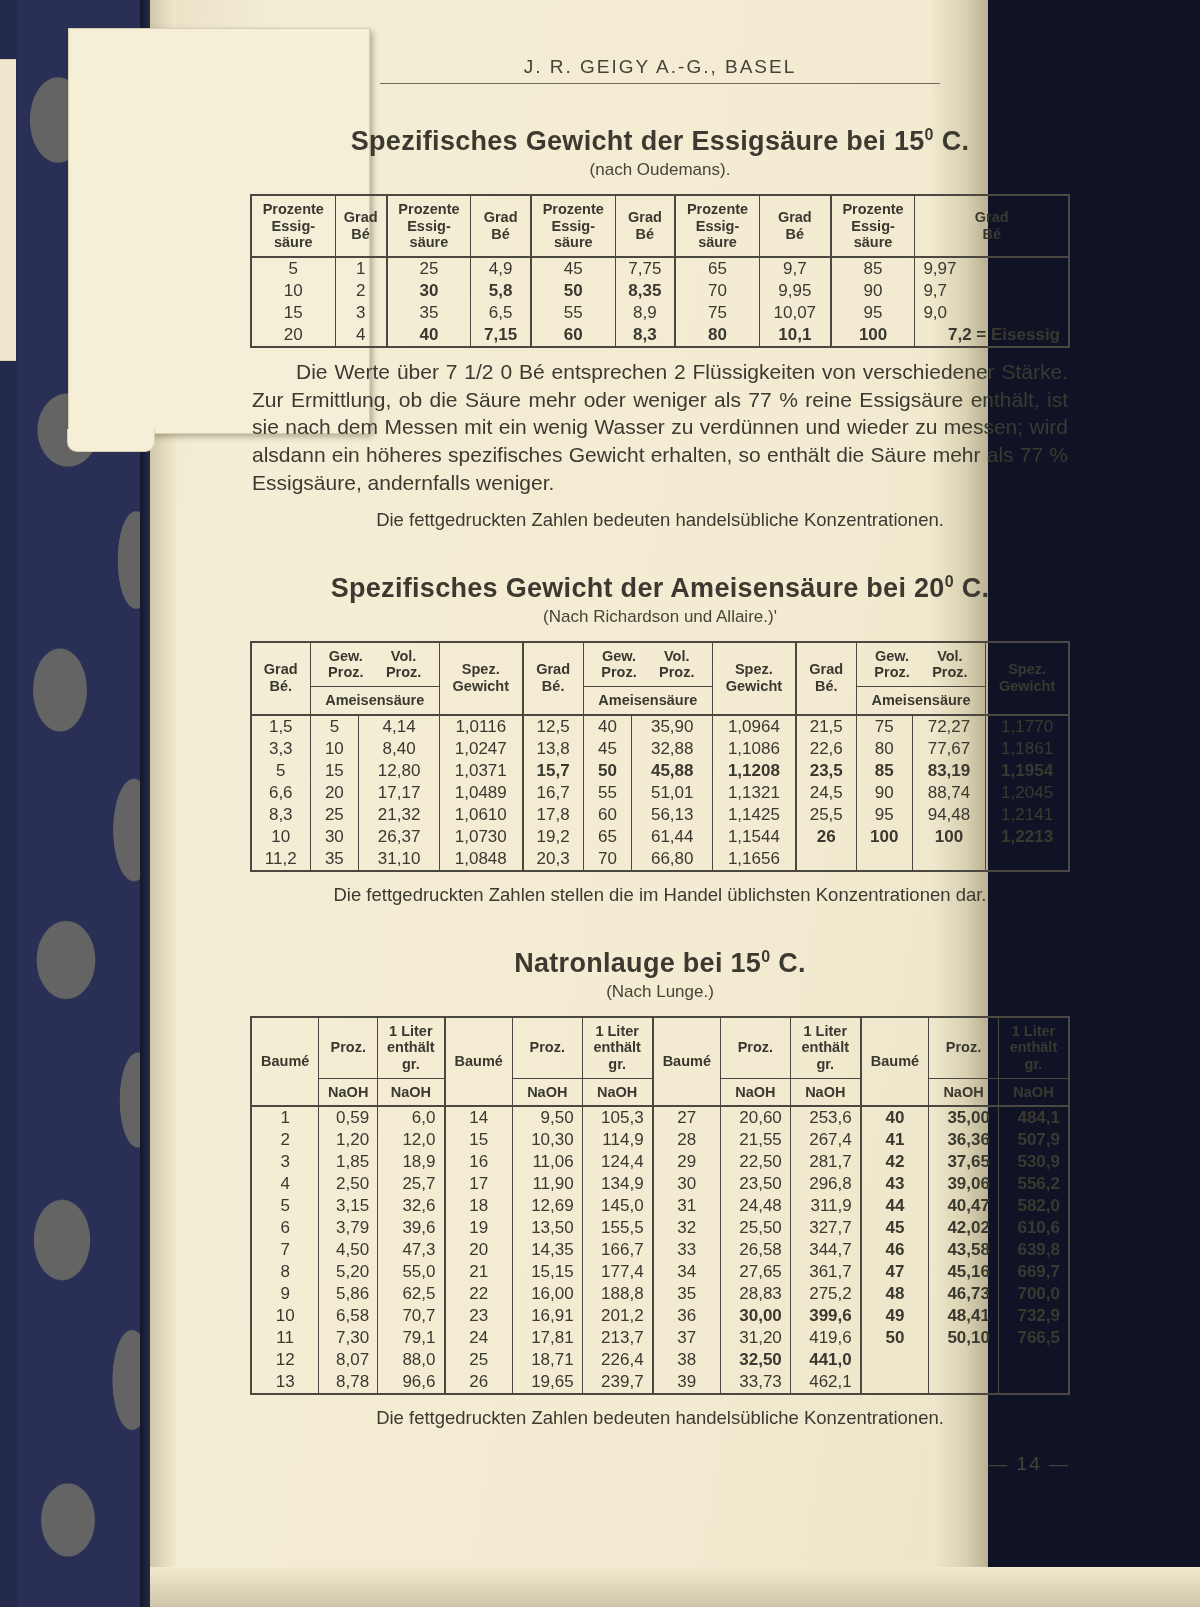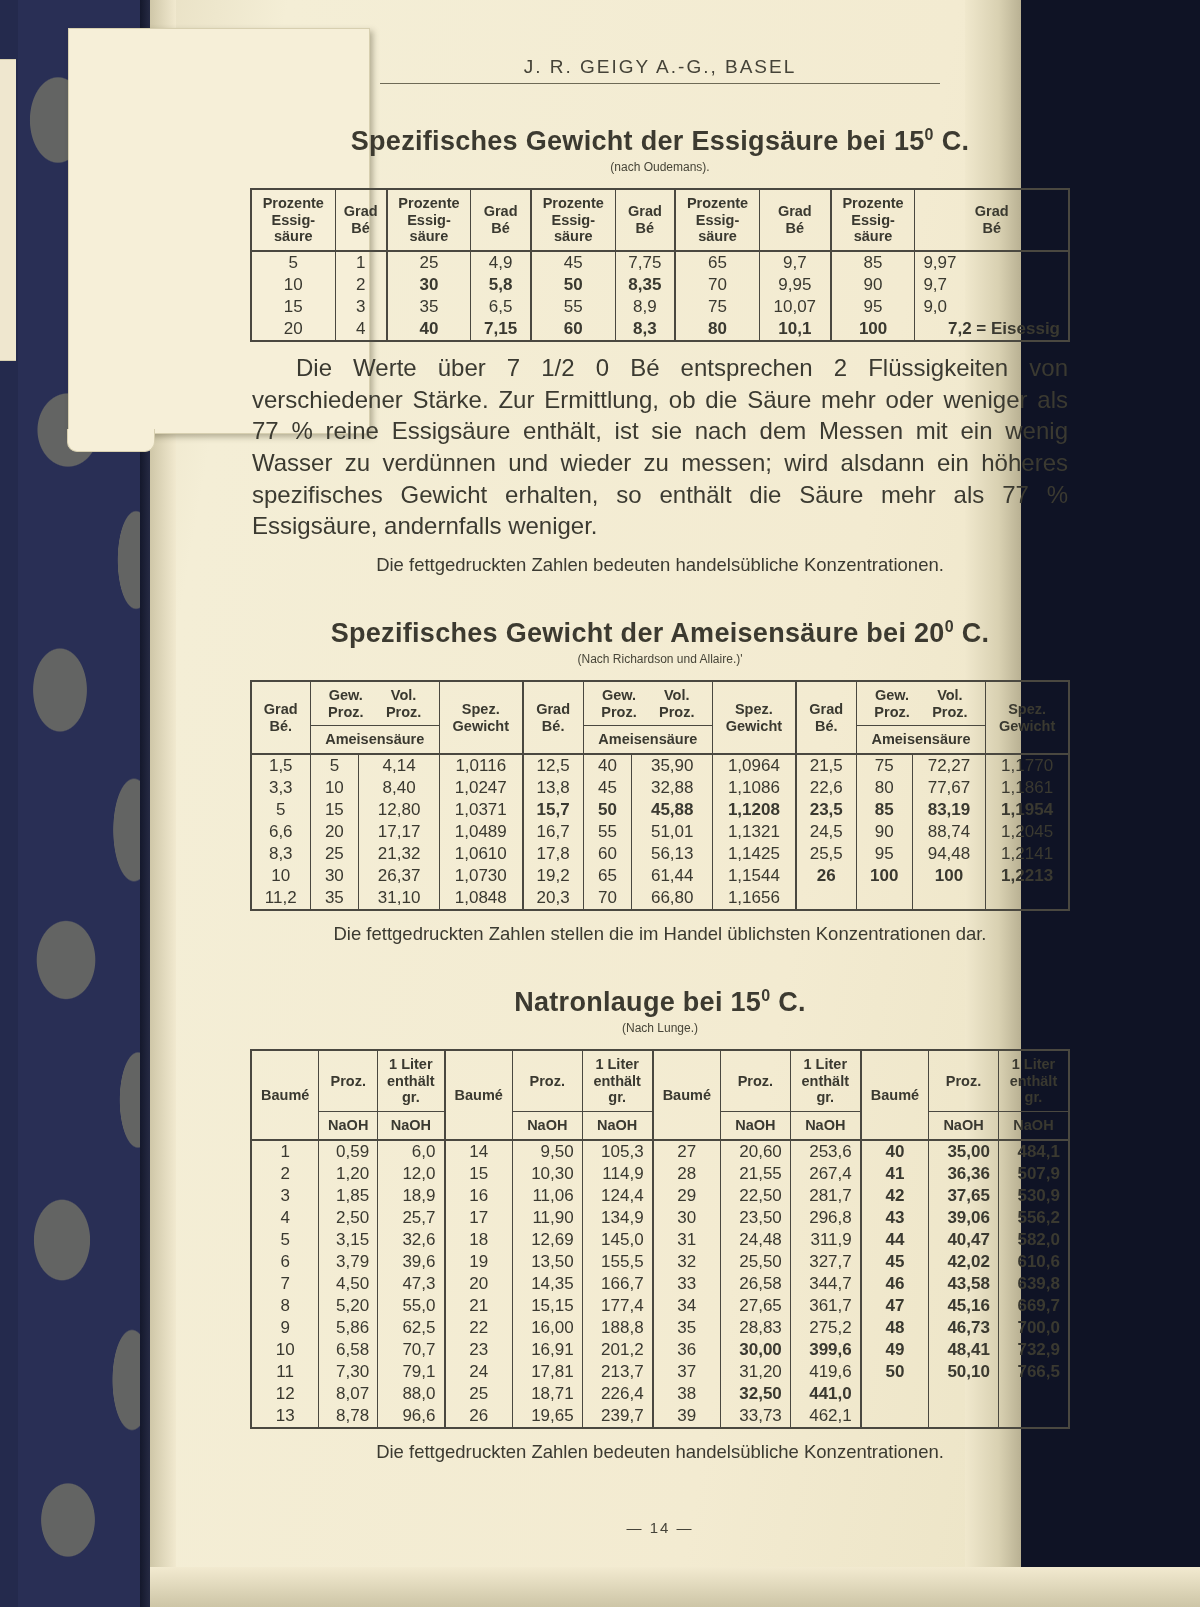--- a/index.html
+++ b/index.html
@@ -37,21 +37,20 @@
   }
   .gutter-dark{
     position:absolute;left:140px;top:0;width:36px;height:1607px;
     background:linear-gradient(90deg,#14182c,#3a3f5e 60%,#7d7a6a);
   }
   
   .page{
     position:absolute;left:150px;top:0;width:838px;height:1607px;
     background:#f3ecd2;
     background-image:linear-gradient(100deg,#e8e0c4 0%, #f4eed6 12%, #f3ebd1 70%, #ece4c6 100%);
-    padding-left:33px;
   }
   .page-edge-left{
     position:absolute;left:0;top:0;width:26px;height:1607px;
     background:linear-gradient(90deg,#cfc7a8,#f1e9cf);
   }
   .page-edge-right{
     position:absolute;right:0;top:0;width:56px;height:1607px;
     background:linear-gradient(90deg,#f0e8cd,#d9d1b2 60%,#b9b193);
   }
   .page-edge-bottom{
@@ -83,21 +82,21 @@
     text-align:center;font-size:19px;letter-spacing:2px;color:#454338;
     padding-bottom:5px;border-bottom:1px solid #6e6a56;
     width:560px;margin:0 auto 0 auto;
   }
   h1.sect{
     text-align:center;font-size:27px;font-weight:bold;color:#3c3a30;
     margin:42px 0 0 0;letter-spacing:.3px;
   }
   h1.sect .deg{font-size:16px;vertical-align:super;}
   .subsect{
-    text-align:center;font-size:12px;color:#474538;margin:3px 0 14px 0;
+    text-align:center;font-size:17px;color:#474538;margin:3px 0 14px 0;
   }
   table.tbl{
     border-collapse:collapse;width:100%;
     border:2px solid #4a4840;
     font-size:17px;color:#3a3930;
     background:transparent;
   }
   table.tbl th{
     font-weight:bold;font-size:14.5px;line-height:1.15;
     padding:5px 4px;text-align:center;vertical-align:middle;
@@ -107,29 +106,29 @@
     padding:1px 8px;text-align:right;white-space:nowrap;
     font-size:17px;
   }
   table.tbl td.c{text-align:center;}
   .vline{border-left:1px solid #4a4840;}
   .vline2{border-left:2px solid #4a4840;}
   .pad-top td{padding-top:9px;}
   .pad-bot td{padding-bottom:9px;}
   .b{font-weight:bold;}
   .para{
-    font-size:24px;line-height:1.32;text-align:justify;margin:10px 2px 0 2px;
+    font-size:21px;line-height:1.32;text-align:justify;margin:10px 2px 0 2px;
     color:#3b3a31;
   }
   .para .ind{display:inline-block;width:44px;}
   .note{
     font-size:18.5px;text-align:center;margin:12px 0 0 0;color:#3b3a31;
   }
   .folio{
-    text-align:center;font-size:15px;color:#46443a;margin-top:56px;letter-spacing:2px;
+    text-align:right;font-size:19px;color:#46443a;margin-top:24px;letter-spacing:2px;
   }
   .hdr-unit{font-weight:normal;font-size:13.5px;}
 </style>
 </head>
 <body>
 
 <div class="scan">
   <div class="cover"></div>
   <div class="cover-marble"></div>
   <div class="gutter-dark"></div>

